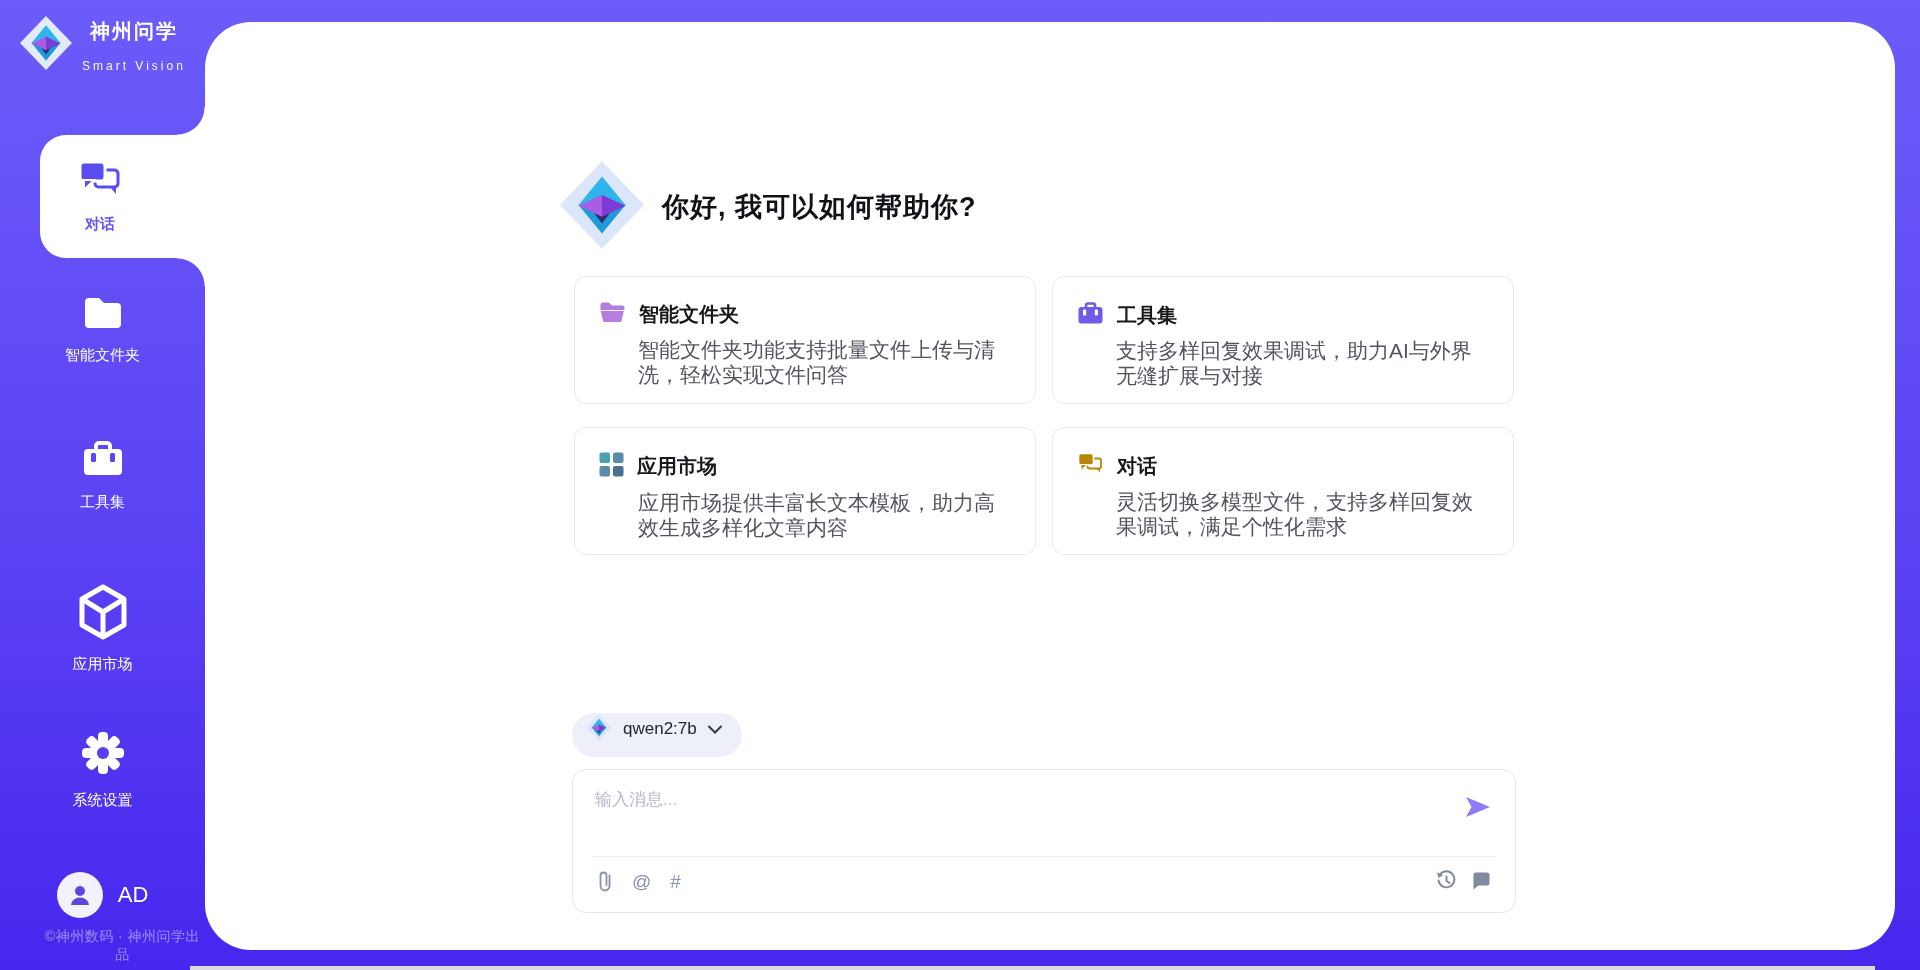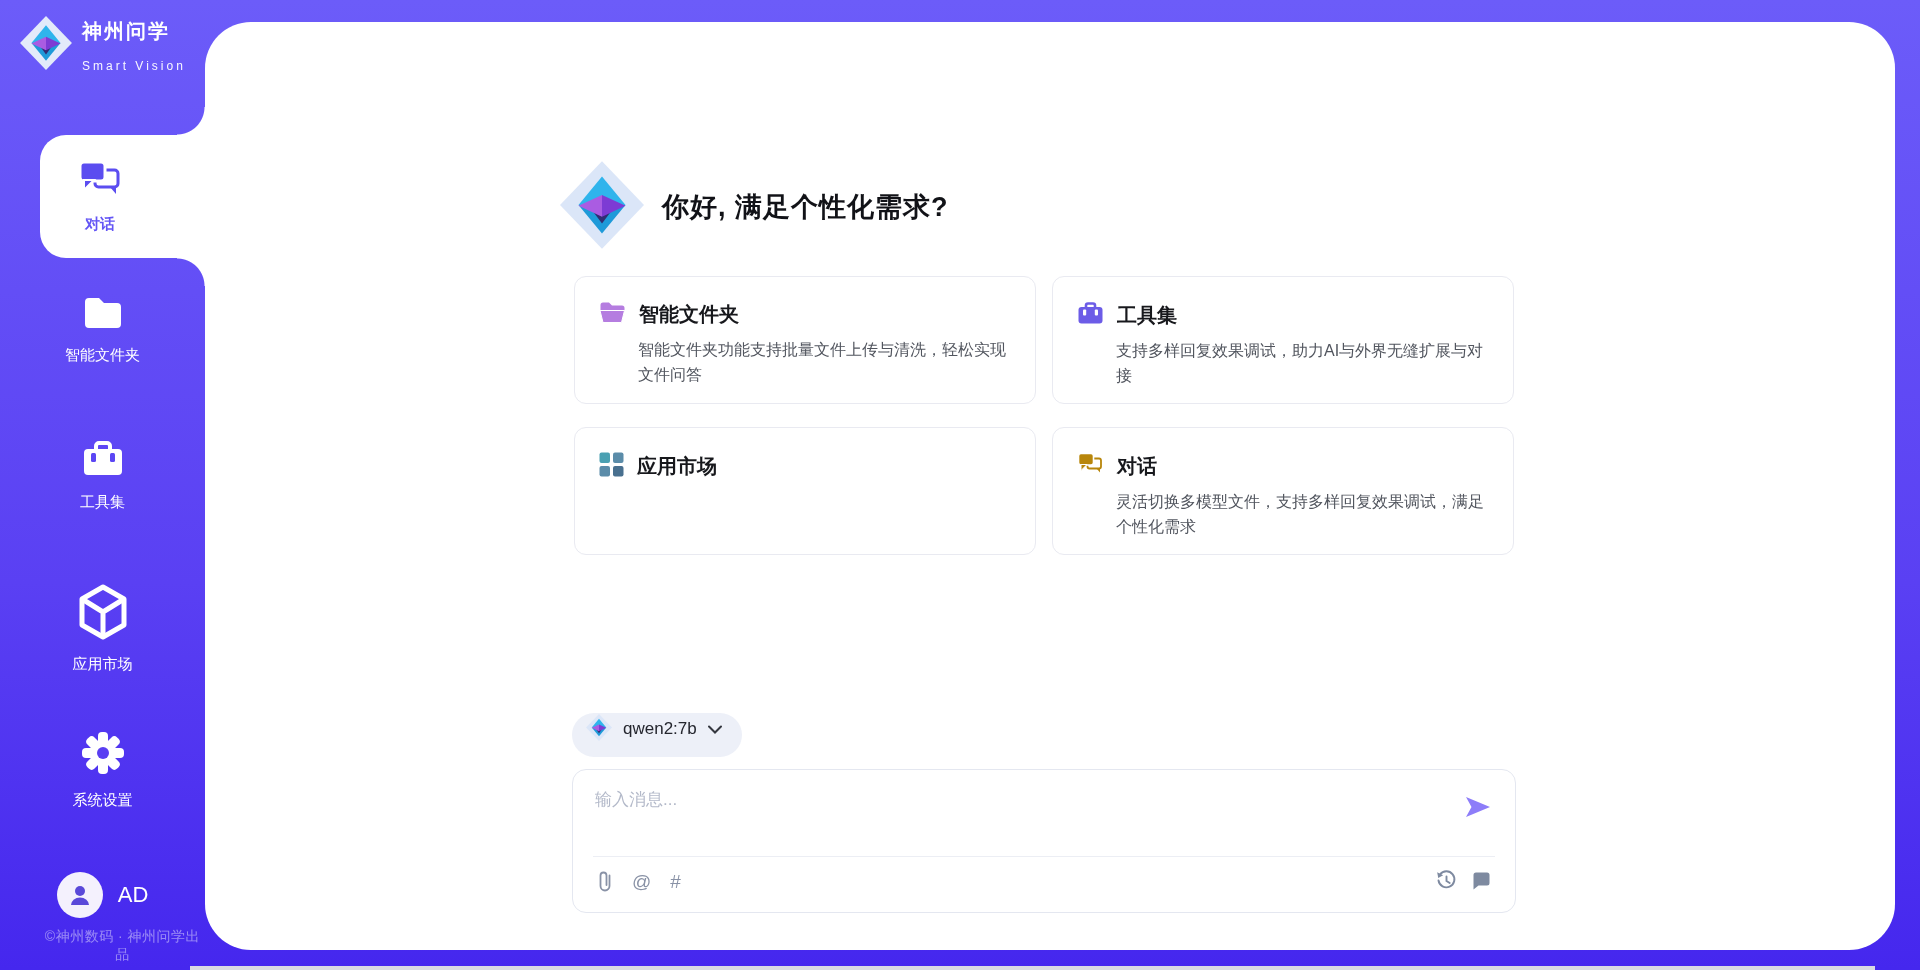--- a/index.html
+++ b/index.html
@@ -13,21 +13,21 @@
   .main-panel {
     position:absolute; left:205px; top:22px; right:25px; bottom:20px;
     background:#ffffff; border-radius:46px;
   }
   .bottom-strip {
     position:absolute; left:190px; right:45px; bottom:0; height:4px;
     background:#d9dae3;
   }
   
   .sidebar { position:absolute; left:0; top:0; width:205px; height:970px; color:#fff; }
-  .logo-row { position:absolute; top:16px; left:20px; display:flex; align-items:center; gap:10px; }
+  .logo-row { position:absolute; top:16px; left:20px; display:flex; align-items:center; gap:10px;text-align:center; }
   .logo-text .cn { font-size:20px; font-weight:bold; letter-spacing:2px; }
   .logo-text .en { font-size:12px; letter-spacing:3px; margin-top:14px; opacity:.95; }
   .tab-active {
     position:absolute; left:40px; top:135px; width:165px; height:123px;
     background:#fff; border-radius:26px 0 0 26px;
     display:flex; flex-direction:column; align-items:center; justify-content:center;
     padding-right:45px; cursor:pointer;
   }
   .fillet-top {
     position:absolute; left:177px; top:107px; width:28px; height:28px;
@@ -60,21 +60,21 @@
   .hero { position:absolute; left:355px; top:139px; display:flex; align-items:center; gap:18px; }
   .hero h1 { font-size:27px; font-weight:bold; color:#111217; letter-spacing:1px; }
   .cards { position:absolute; left:369px; top:254px; display:grid;
     grid-template-columns:462px 462px; column-gap:16px; row-gap:23px; }
   .card {
     width:462px; height:128px; border:1px solid #e9eaf1; border-radius:12px;
     background:#fff; padding:24px 22px 0 24px; cursor:pointer;
   }
   .card .head { display:flex; align-items:center; gap:13px; }
   .card .title { font-size:20px; font-weight:bold; color:#17181c; }
-  .card .desc { margin:9px 0 0 39px; font-size:16px; color:#51555e; line-height:25px; }
+  .card .desc { margin:9px 0 0 39px; font-size:21px; color:#51555e; line-height:25px; }
   .model-chip {
     position:absolute; left:367px; top:691px; height:44px; border-radius:22px;
     background:#edf0f8; display:flex; align-items:center; gap:11px;
     padding:0 20px 12px 14px; cursor:pointer;
   }
   .model-chip .mname { font-size:17px; color:#24262e; }
   .composer {
     position:absolute; left:367px; top:747px; width:944px; height:144px;
     border:1px solid #e4e7f0; border-radius:14px; background:#fff;
   }
@@ -197,21 +197,21 @@
     <span>
       <svg width="84" height="88" viewBox="0 0 100 104">
         <polygon points="50,0 100,52 50,104 0,52" fill="#dbe6f8"></polygon>
         <polygon points="50,18 78,52 22,52" fill="#2fb4ec"></polygon>
         <polygon points="22,52 78,52 50,86" fill="#1e9ad9"></polygon>
         <polygon points="38,58 62,58 50,74" fill="#312c72"></polygon>
         <polygon points="22,53 50,40 50,66" fill="#aa5ce2"></polygon>
         <polygon points="50,40 78,53 50,66" fill="#7d3bd4"></polygon>
       </svg>
     </span>
-    <h1>你好, 满足个性化需求?</h1>
+    <h1>你好, 我可以如何帮助你?</h1>
   </div>
 
   <div class="cards">
 
     <div class="card">
       <div class="head">
         <span>
           <svg width="27" height="23" viewBox="0 0 27 23">
             <path d="M1.5 4 a2.5 2.5 0 0 1 2.5-2.5 h6 l3 3 h10 a2.5 2.5 0 0 1 2.5 2.5 v2 H1.5 z" fill="#b57de0"></path>
             <path d="M1 9.5 h24.5 l-3 12 h-18.5 z" fill="#b57de0" stroke="#ffffff" stroke-width="1"></path>
@@ -242,20 +242,21 @@
         <span>
           <svg width="25" height="25" viewBox="0 0 25 25">
             <rect x="0.5" y="0.5" width="10.5" height="10.5" rx="2" fill="#4aa0b2"></rect>
             <rect x="14" y="0.5" width="10.5" height="10.5" rx="2" fill="#5b8ca9"></rect>
             <rect x="0.5" y="14" width="10.5" height="10.5" rx="2" fill="#5b8ca9"></rect>
             <rect x="14" y="14" width="10.5" height="10.5" rx="2" fill="#49708f"></rect>
           </svg>
         </span>
         <span class="title">应用市场</span>
       </div>
+      <div class="desc">应用市场提供丰富长文本模板，助力高效生成多样化文章内容</div>
     </div>
 
     <div class="card">
       <div class="head">
         <span>
           <svg width="27" height="24" viewBox="0 0 27 24">
             <g fill="none" stroke="#b8860b" stroke-width="1.8">
               <rect x="10.5" y="6.5" width="13.5" height="10" rx="2"></rect>
               <path d="M19.5 16.5 L23 20.5 L23 16" fill="#b8860b" stroke="none"></path>
             </g>

